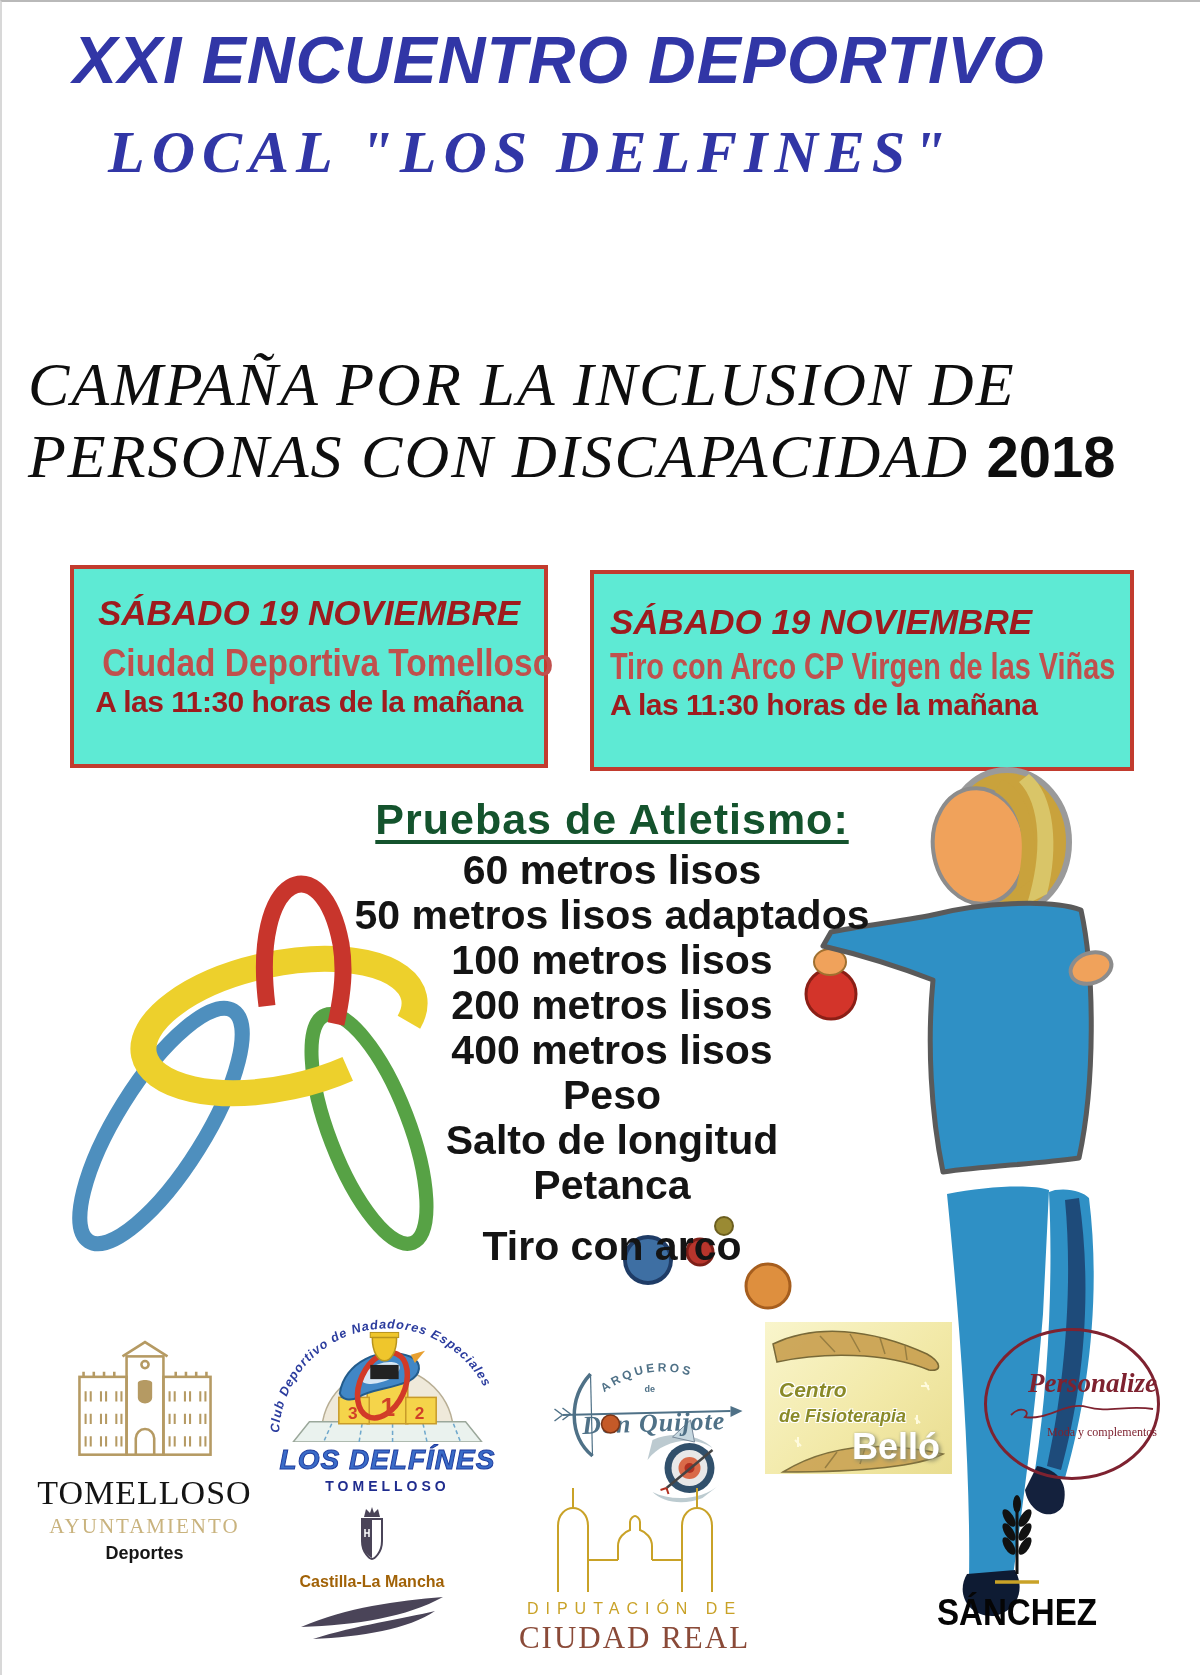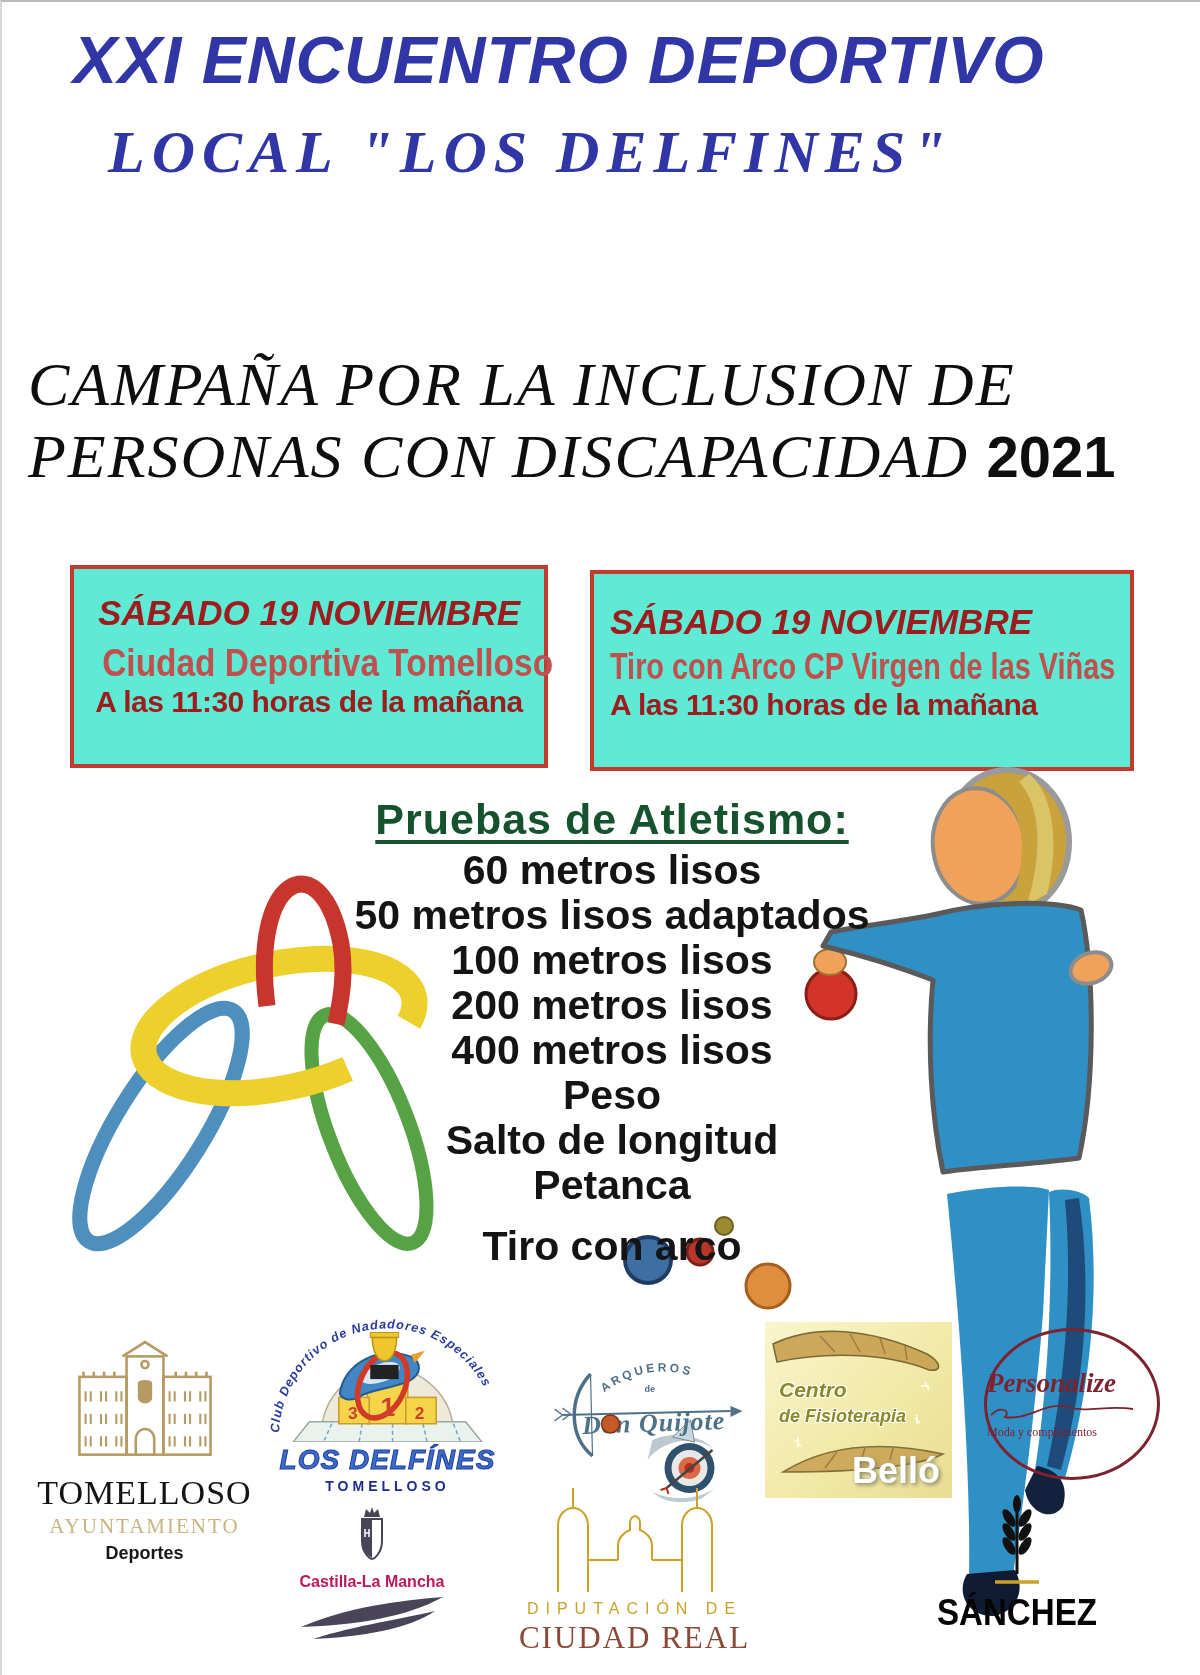--- a/index.html
+++ b/index.html
@@ -51,56 +51,56 @@
   .tom-sub{font:400 21px "Liberation Serif","DejaVu Serif",serif;color:#C9B37E;letter-spacing:2px;margin-top:2px;}
   .tom-dept{font:700 18px "Liberation Sans","DejaVu Sans",sans-serif;color:#161616;margin-top:4px;}
 
   .delfines{left:258px;top:1298px;width:255px;height:196px;}
   .delf-name{font:italic 700 28px "Liberation Sans","DejaVu Sans",sans-serif;color:#3A6CC8;
              -webkit-text-stroke:1px #1F3C9E;letter-spacing:1px;margin-top:-2px;white-space:nowrap;}
   .delf-city{font:700 14px "Liberation Sans","DejaVu Sans",sans-serif;color:#1F2C8E;letter-spacing:4px;margin-top:2px;}
 
   .arqueros{left:548px;top:1338px;width:195px;}
 
-  .bello{left:763px;top:1320px;width:187px;height:176px;text-align:left;overflow:hidden;
+  .bello{left:763px;top:1320px;width:187px;height:152px;text-align:left;overflow:hidden;
          background:linear-gradient(135deg,#F9F5CC 0%,#F2E9A8 55%,#E9DD90 100%);}
   .bello-line{position:absolute;font:italic 700 21px "Liberation Sans","DejaVu Sans",sans-serif;color:#8A8A28;
               text-shadow:1px 1px 0 #fff,-1px -1px 0 #fff,1px -1px 0 #fff,-1px 1px 0 #fff;white-space:nowrap;}
   .bello-l1{left:14px;top:56px;}
   .bello-l2{left:14px;top:84px;font-size:18px;}
   .bello-name{position:absolute;right:12px;bottom:6px;font:700 36px "Liberation Sans","DejaVu Sans",sans-serif;
               color:#fff;text-shadow:2px 2px 4px #8a8a66,0 0 2px #bdbd99;}
 
   .personalize{left:982px;top:1326px;width:176px;height:152px;border:3px solid #7E2230;border-radius:50%;
-               box-sizing:border-box;display:flex;flex-direction:column;align-items:flex-start;justify-content:center;}
+               box-sizing:border-box;display:flex;flex-direction:column;align-items:flex-end;justify-content:center;}
   .pers-name{font:italic 700 27px "Liberation Serif","DejaVu Serif",serif;color:#7E2230;}
   .pers-tag{font:400 12px "Liberation Serif","DejaVu Serif",serif;color:#7E2230;margin-top:4px;}
 
   .clm{left:290px;top:1505px;width:160px;}
-  .clm-name{font:700 16px "Liberation Sans","DejaVu Sans",sans-serif;color:#be185d;margin:2px 0;white-space:nowrap;}
+  .clm-name{font:700 16px "Liberation Sans","DejaVu Sans",sans-serif;color:#a16207;margin:2px 0;white-space:nowrap;}
 
   .dipu{left:515px;top:1480px;width:235px;}
   .dipu-l1{font:400 16px "Liberation Sans","DejaVu Sans",sans-serif;color:#C9A227;letter-spacing:7px;margin-top:2px;white-space:nowrap;}
   .dipu-l2{font:400 31px "Liberation Serif","DejaVu Serif",serif;color:#8A4A38;letter-spacing:2px;margin-top:2px;white-space:nowrap;}
 
   .sanchez{left:925px;top:1492px;width:180px;}
   .san-name{font:700 36px "Liberation Sans","DejaVu Sans",sans-serif;color:#050505;transform:scaleX(.92);
             transform-origin:center;margin-top:2px;white-space:nowrap;}
 </style>
 </head>
 <body>
 
 <div id="poster">
 
   <div class="abs title1">XXI ENCUENTRO DEPORTIVO</div>
   <div class="abs title2">LOCAL "LOS DELFINES"</div>
 
   <div class="abs campaign">
     <div>CAMPAÑA POR LA INCLUSION DE</div>
-    <div><span>PERSONAS CON DISCAPACIDAD</span> <span class="year">2021</span></div>
+    <div><span>PERSONAS CON DISCAPACIDAD</span> <span class="year">2018</span></div>
   </div>
 
   <div class="box box1">
     <div class="date">SÁBADO 19 NOVIEMBRE</div>
     <div class="venue">Ciudad Deportiva Tomelloso</div>
     <div class="time">A las 11:30 horas de la mañana</div>
   </div>
 
   <div class="box box2">
     <div class="date">SÁBADO 19 NOVIEMBRE</div>

